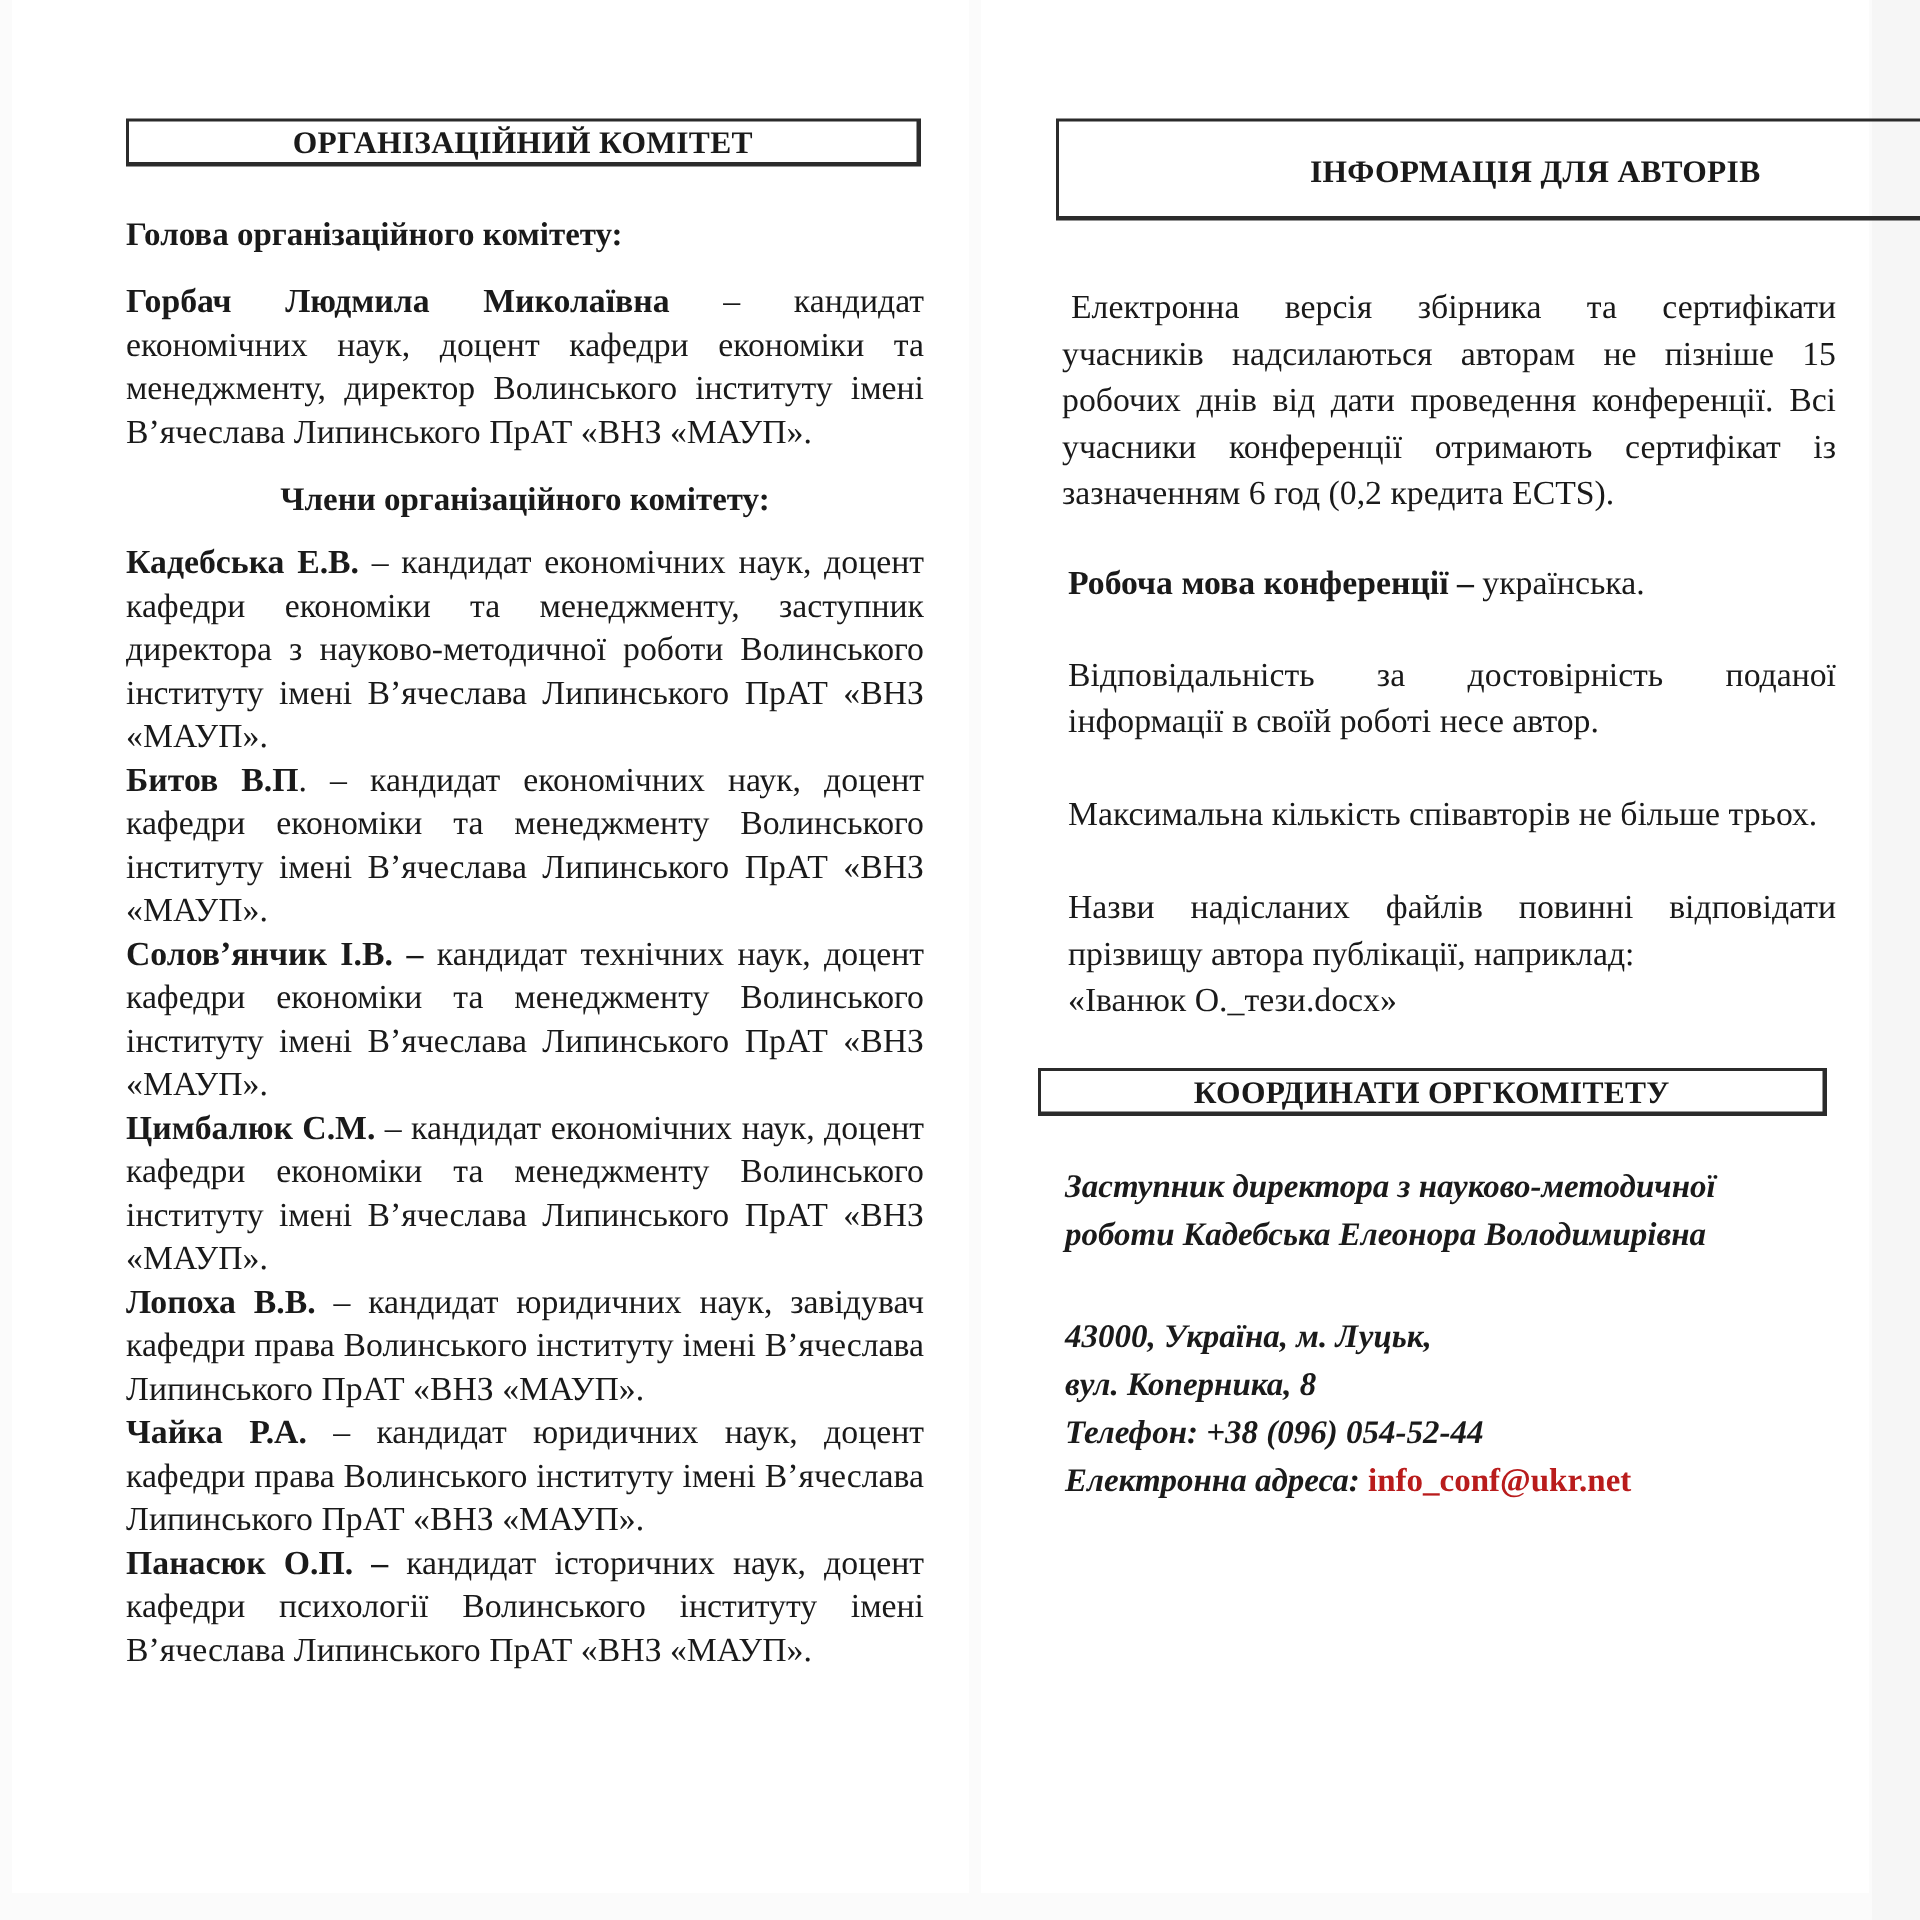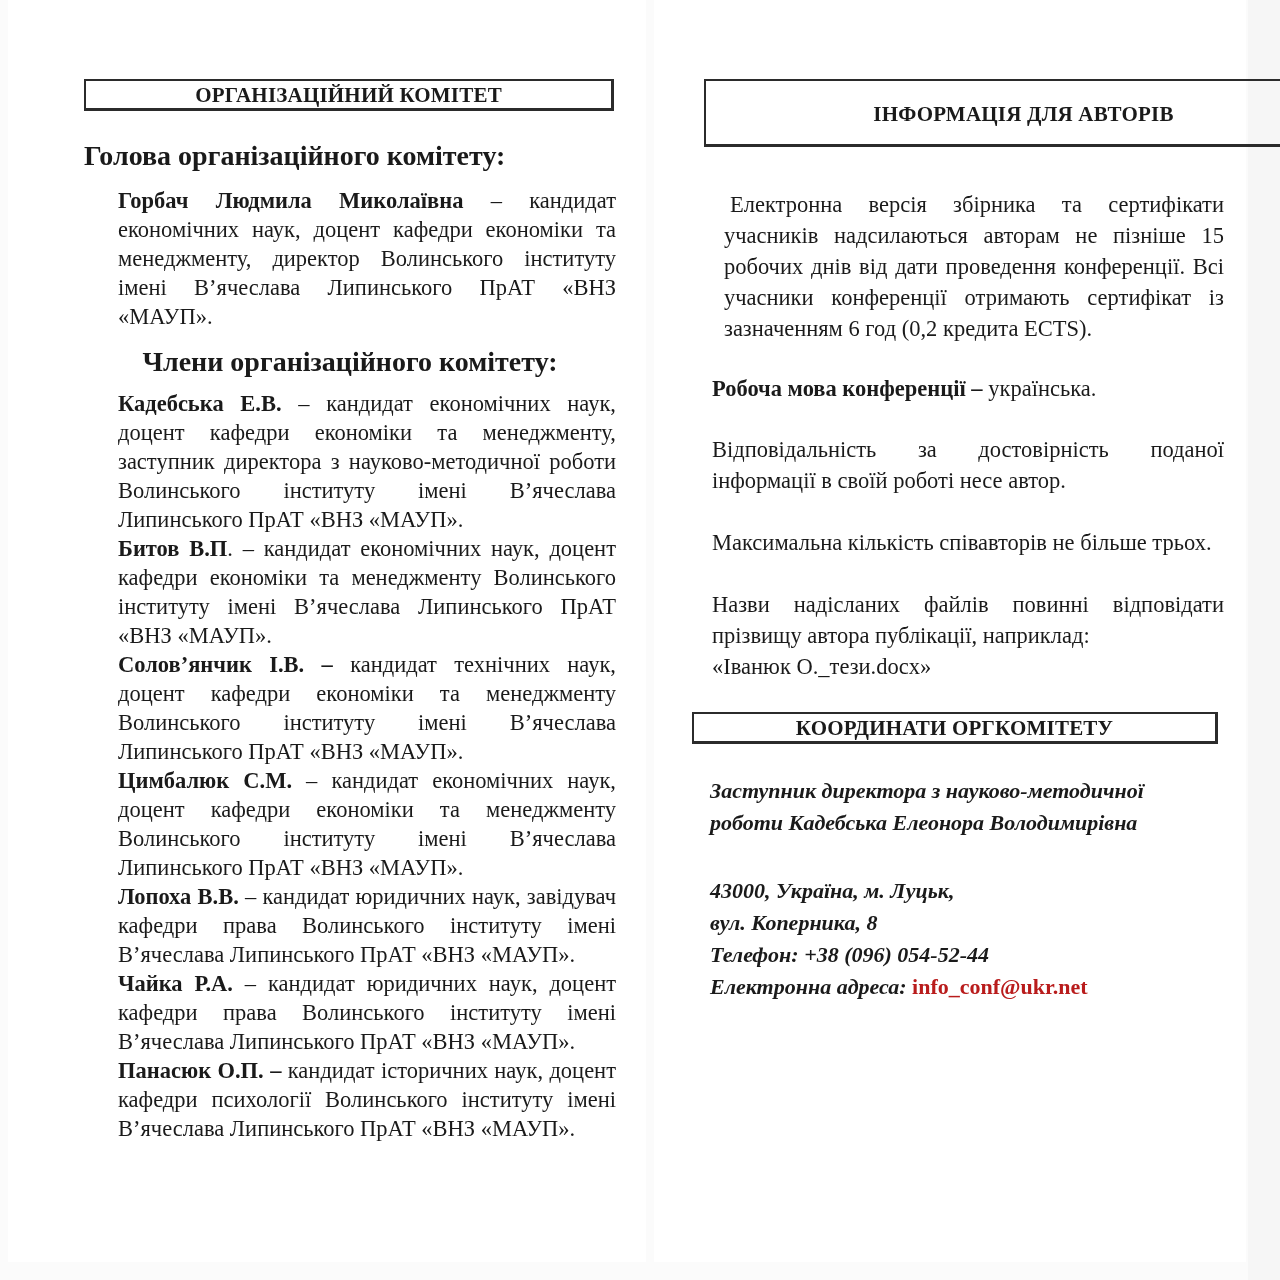--- a/index.html
+++ b/index.html
@@ -28,23 +28,22 @@
     box-sizing: border-box;
   }
   .bt-org { height: 32px; line-height: 28px; width: 530px; }
   .bt-info { height: 68px; line-height: 66px; width: 640px; }
   .bt-coord { height: 32px; line-height: 28px; width: 526px; }
 
   p { margin: 0; }
   .txt {
     font-size: 22.5px; line-height: 29px; text-align: justify;
     text-align-last: left;
-    margin-left: 34px;
   }
-  .sub-head { font-weight: bold; font-size: 28px; line-height: 29px; }
+  .sub-head { font-weight: bold; font-size: 22px; line-height: 29px; }
   b { font-weight: bold; }
 
   .contacts { font-style: italic; font-weight: bold; font-size: 22px; line-height: 32px; }
   .email { color: #1a1aff; font-style: normal; font-weight: bold; text-decoration: none; }
 </style>
 </head>
 <body>
 
 <div class="page page-left"></div>
 <div class="page page-right"></div>
@@ -66,21 +65,21 @@
     <p class="txt"><b>Цимбалюк С.М.</b><span> – кандидат економічних наук, доцент кафедри економіки та менеджменту Волинського інституту імені В’ячеслава Липинського ПрАТ «ВНЗ «МАУП».</span></p>
     <p class="txt"><b>Лопоха В.В.</b><span> – кандидат юридичних наук, завідувач кафедри права Волинського інституту імені В’ячеслава Липинського ПрАТ «ВНЗ «МАУП».</span></p>
     <p class="txt"><b>Чайка Р.А.</b><span> – кандидат юридичних наук, доцент кафедри права Волинського інституту імені В’ячеслава Липинського ПрАТ «ВНЗ «МАУП».</span></p>
     <p class="txt"><b>Панасюк О.П. –</b><span> кандидат історичних наук, доцент кафедри психології Волинського інституту імені В’ячеслава Липинського ПрАТ «ВНЗ «МАУП».</span></p>
   </div>
 </div>
 
 <div class="col-right">
   <div class="boxed-title bt-info">ІНФОРМАЦІЯ ДЛЯ АВТОРІВ</div>
 
-  <p class="txt" style="margin-top:42px; margin-left:20px; margin-right:12px; text-indent:6px; line-height:31px;">Електронна версія збірника та сертифікати учасників надсилаються авторам не пізніше 15 робочих днів від дати проведення конференції. Всі учасники конференції отримають сертифікат із зазначенням 6 год (0,2 кредита ECTS).</p>
+  <p class="txt" style="margin-top:42px; margin-left:4px; margin-right:12px; text-indent:6px; line-height:31px;">Електронна версія збірника та сертифікати учасників надсилаються авторам не пізніше 15 робочих днів від дати проведення конференції. Всі учасники конференції отримають сертифікат із зазначенням 6 год (0,2 кредита ECTS).</p>
 
   <p class="txt" style="margin-top:30px; margin-left:8px; margin-right:12px;"><b>Робоча мова конференції –</b><span> українська.</span></p>
 
   <p class="txt" style="margin-top:31px; margin-left:8px; margin-right:12px; line-height:31px;">Відповідальність за достовірність поданої інформації в своїй роботі несе автор.</p>
 
   <p class="txt" style="margin-top:31px; margin-left:8px; margin-right:12px; line-height:31px;">Максимальна кількість співавторів не більше трьох.</p>
 
   <p class="txt" style="margin-top:31px; margin-left:8px; margin-right:12px; line-height:31px;">Назви надісланих файлів повинні відповідати прізвищу автора публікації, наприклад:</p>
   <p class="txt" style="margin-left:8px; line-height:31px;">«Іванюк О._тези.docx»</p>
 

